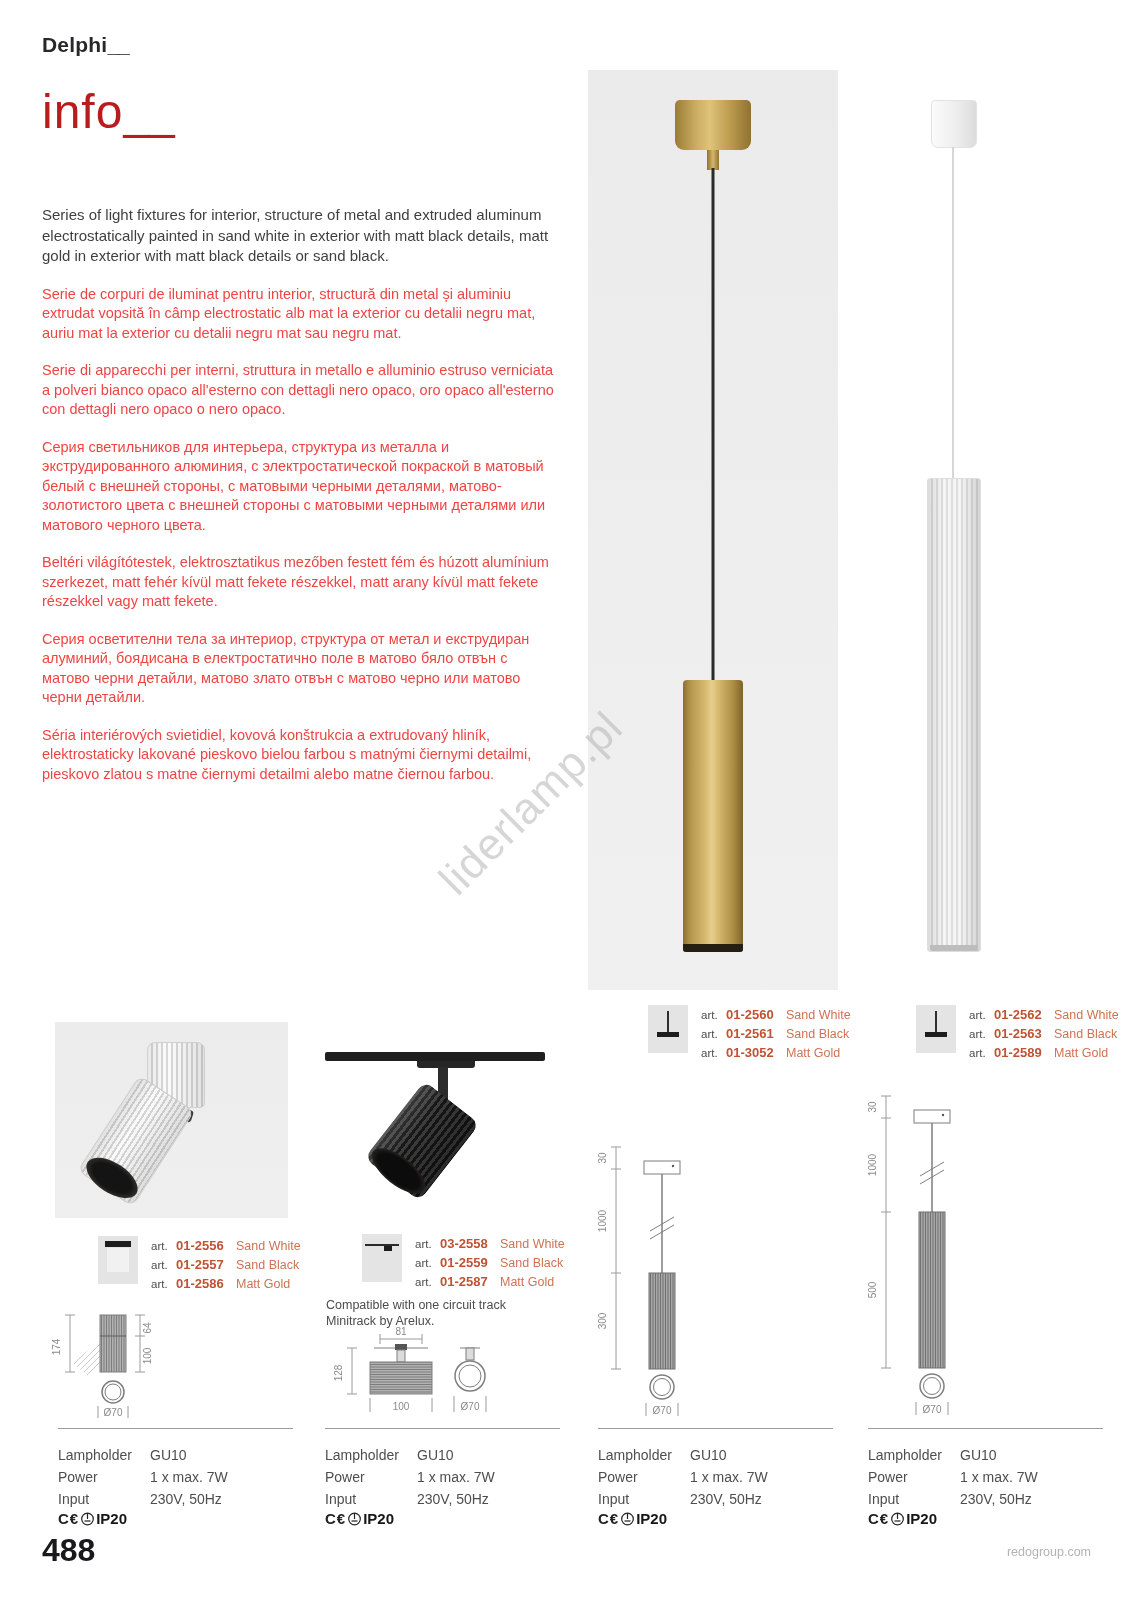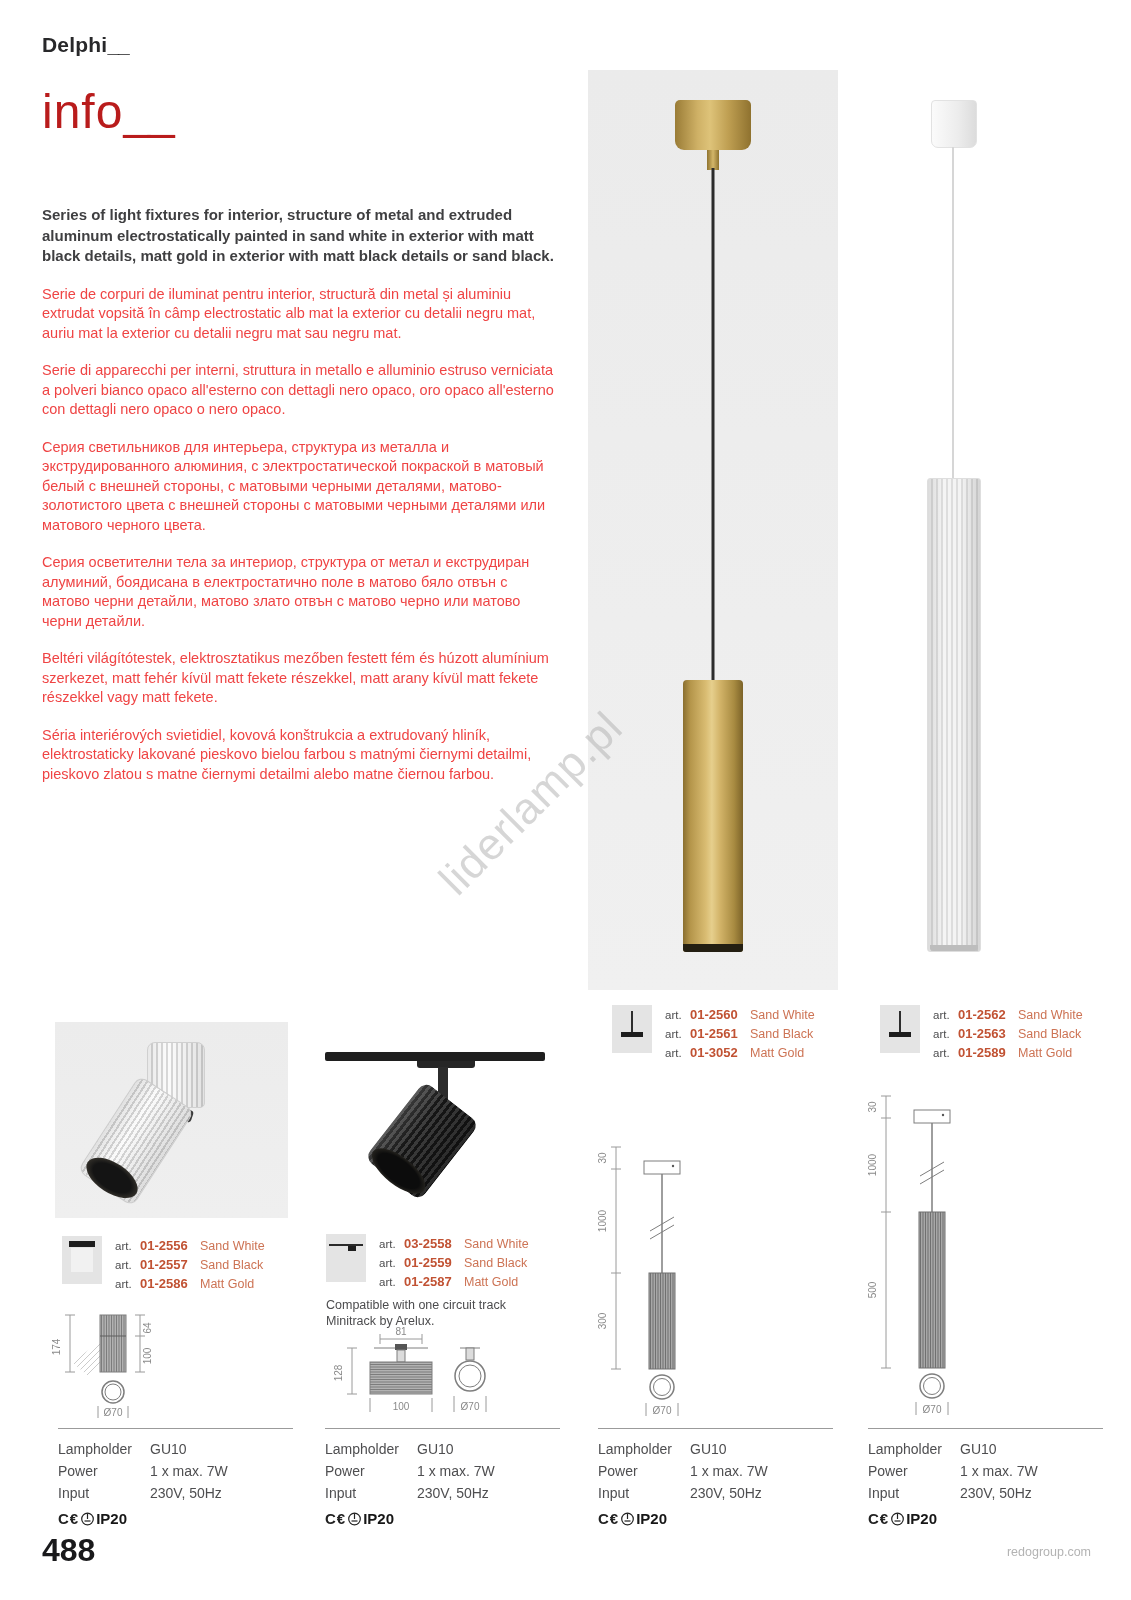--- a/index.html
+++ b/index.html
@@ -8,21 +8,21 @@
 
   
   .brand{position:absolute;left:42px;top:33px;font-size:21px;font-weight:700;color:#28282a;letter-spacing:.2px;}
   .brand .suffix{font-weight:700;letter-spacing:-1px;}
   .page-title{position:absolute;left:42px;top:88px;font-size:48px;font-weight:300;color:#b91c1c;letter-spacing:1px;line-height:1;}
   .page-title .suffix{font-weight:300;letter-spacing:-2px;}
 
   
   .intro{position:absolute;left:42px;top:205px;width:512px;}
   .intro p{margin:0 0 18px 0;font-size:14.5px;line-height:19.5px;color:#ef4444;}
-  .intro p.en{font-weight:700;color:#3f3f41;font-size:15px;line-height:20.5px;}
+  .intro p.en{font-weight:400;color:#3f3f41;font-size:15px;line-height:20.5px;}
 
   
   .watermark{position:absolute;left:447px;top:862px;transform:rotate(-45deg);transform-origin:0 50%;
              font-size:44px;font-weight:300;color:#b5b5b5;opacity:.55;letter-spacing:1px;z-index:6;}
 
   
   .photo-col{position:absolute;background:linear-gradient(180deg,#ebebeb 0%,#f0f0f0 100%);}
   .gold-canopy{position:absolute;left:50%;transform:translateX(-50%);top:30px;width:76px;height:50px;border-radius:5px 5px 9px 9px;
     background:linear-gradient(90deg,#9a7c36,#cfb166 30%,#dec379 46%,#bf9f52 70%,#8f722f);}
   .gold-stem{position:absolute;left:50%;transform:translateX(-50%);top:80px;width:12px;height:20px;
@@ -58,21 +58,21 @@
   .track-conn{position:absolute;left:92px;top:21px;width:58px;height:7px;background:#262626;border-radius:0 0 3px 3px;}
   .track-stem{position:absolute;left:113px;top:27px;width:10px;height:36px;background:#2c2c2c;}
   .track-head{position:absolute;left:62px;top:52px;width:70px;height:98px;border-radius:10px;transform:rotate(38deg);
     background:
       linear-gradient(90deg,rgba(255,255,255,.16),rgba(255,255,255,0) 35%,rgba(0,0,0,.3)),
       repeating-linear-gradient(90deg,#3d3d3d 0 3px,#161616 3px 6px);}
   .track-head::after{content:"";position:absolute;left:3px;right:3px;bottom:-3px;height:28px;border-radius:50%;
     background:radial-gradient(ellipse at center,#0c0c0c 55%,#2a2822 75%,#4a4a4a 90%);}
 
   
-  .art-block{position:absolute;display:flex;gap:13px;}
+  .art-block{position:absolute;display:flex;gap:13px;margin-left:36px;}
   .art-icon{width:40px;height:48px;background:#e4e4e4;position:relative;flex:0 0 auto;}
   .art-icon .pv{position:absolute;left:19px;top:6px;width:2px;height:22px;background:#2e2e2e;}
   .art-icon .pb{position:absolute;left:9px;top:27px;width:22px;height:5px;background:#1d1d1d;}
   .art-icon .sb{position:absolute;left:7px;top:5px;width:26px;height:6px;background:#1d1d1d;}
   .art-icon .sbody{position:absolute;left:9px;top:12px;width:22px;height:24px;background:#f1f1f1;}
   .art-icon .tl{position:absolute;left:3px;top:10px;width:34px;height:2px;background:#2a2a2a;}
   .art-icon .tsq{position:absolute;left:22px;top:12px;width:8px;height:5px;background:#1d1d1d;}
   .art-rows{padding-top:2px;}
   .art-row{display:flex;align-items:baseline;height:19px;white-space:nowrap;}
   .art-lbl{font-size:11.5px;color:#4c4c4e;width:25px;}
@@ -80,21 +80,21 @@
   .art-finish{font-size:12.5px;color:#cd7354;}
   .art-note{font-size:12.5px;color:#4c4c4e;line-height:15.5px;margin-top:6px;}
 
   
   .tech{position:absolute;}
   .tech text{font-size:10px;fill:#8a8a8a;font-family:"Liberation Sans","DejaVu Sans",sans-serif;}
 
   
   .spec{position:absolute;width:235px;}
   .spec-rule{height:1px;background:#9b9b9b;margin-bottom:12px;}
-  .spec-row{display:flex;height:22px;font-size:14px;color:#4e4e50;align-items:flex-start;}
+  .spec-row{display:flex;height:22px;font-size:14px;color:#4e4e50;align-items:flex-end;}
   .spec-label{width:92px;flex:0 0 auto;}
   .spec-marks{display:flex;align-items:center;margin-top:3px;gap:1px;}
   .ce{font-size:15px;font-weight:600;color:#222;letter-spacing:1px;}
   .ip{font-size:15px;font-weight:700;color:#161616;}
 
   
   .page-number{position:absolute;left:42px;top:1532px;font-size:32px;font-weight:700;color:#19191b;}
   .website{position:absolute;right:40px;top:1545px;font-size:12.5px;color:#b3b3b3;}
 </style>
 </head>
@@ -103,22 +103,22 @@
 <div id="page">
 
   <div class="brand"><span>Delphi</span><span class="suffix">__</span></div>
   <div class="page-title"><span>info</span><span class="suffix">__</span></div>
 
   <div class="intro">
     <p class="en">Series of light fixtures for interior, structure of metal and extruded aluminum electrostatically painted in sand white in exterior with matt black details, matt gold in exterior with matt black details or sand black.</p>
     <p>Serie de corpuri de iluminat pentru interior, structură din metal și aluminiu extrudat vopsită în câmp electrostatic alb mat la exterior cu detalii negru mat, auriu mat la exterior cu detalii negru mat sau negru mat.</p>
     <p>Serie di apparecchi per interni, struttura in metallo e alluminio estruso verniciata a polveri bianco opaco all'esterno con dettagli nero opaco, oro opaco all'esterno con dettagli nero opaco o nero opaco.</p>
     <p>Серия светильников для интерьера, структура из металла и экструдированного алюминия, с электростатической покраской в матовый белый с внешней стороны, с матовыми черными деталями, матово-золотистого цвета с внешней стороны с матовыми черными деталями или матового черного цвета.</p>
+    <p>Beltéri világítótestek, elektrosztatikus mezőben festett fém és húzott alumínium szerkezet, matt fehér kívül matt fekete részekkel, matt arany kívül matt fekete részekkel vagy matt fekete.</p>
     <p>Серия осветителни тела за интериор, структура от метал и екструдиран алуминий, боядисана в електростатично поле в матово бяло отвън с матово черни детайли, матово злато отвън с матово черно или матово черни детайли.</p>
-    <p>Beltéri világítótestek, elektrosztatikus mezőben festett fém és húzott alumínium szerkezet, matt fehér kívül matt fekete részekkel, matt arany kívül matt fekete részekkel vagy matt fekete.</p>
     <p>Séria interiérových svietidiel, kovová konštrukcia a extrudovaný hliník, elektrostaticky lakované pieskovo bielou farbou s matnými čiernymi detailmi, pieskovo zlatou s matne čiernymi detailmi alebo matne čiernou farbou.</p>
   </div>
 
   <div class="photo-col" style="left:588px;top:70px;width:250px;height:920px;">
     <div class="gold-canopy"></div>
     <div class="gold-stem"></div>
     <div class="cable-dark"></div>
     <div class="gold-body"></div>
   </div>
 

